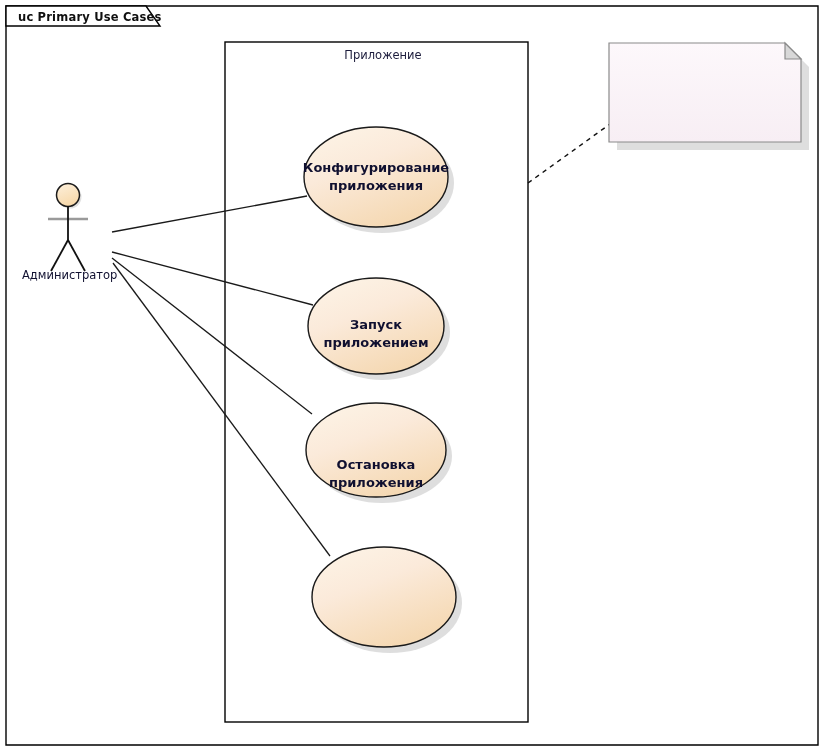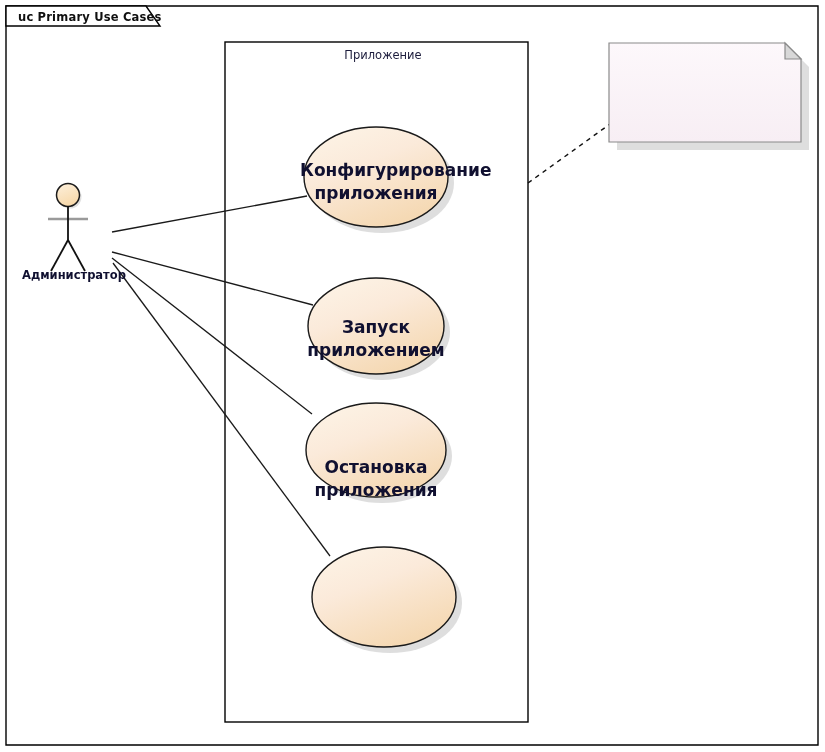--- a/index.html
+++ b/index.html
@@ -48,27 +48,27 @@
     top: 48px;
     width: 316px;
     text-align: center;
     font-size: 11.5px;
     color: #1c1c3c;
   }
   #actor-label-text {
     left: 22px;
     top: 268px;
     font-size: 11.5px;
-    font-weight: bold;
+    font-weight: normal;
     color: #101030;
   }
   .uc-label {
     position: absolute;
     text-align: center;
-    font-size: 17px;
+    font-size: 13px;
     font-weight: bold;
     color: #101030;
     line-height: 1.35;
   }
   #uc0-label { left: 300px; top: 159px; width: 152px; }
   #uc1-label { left: 300px; top: 316px; width: 152px; }
   #uc2-label { left: 300px; top: 456px; width: 152px; }
   #uc3-label { left: 306px; top: 579px; width: 155px; }
   #note-text {
     left: 613px;

